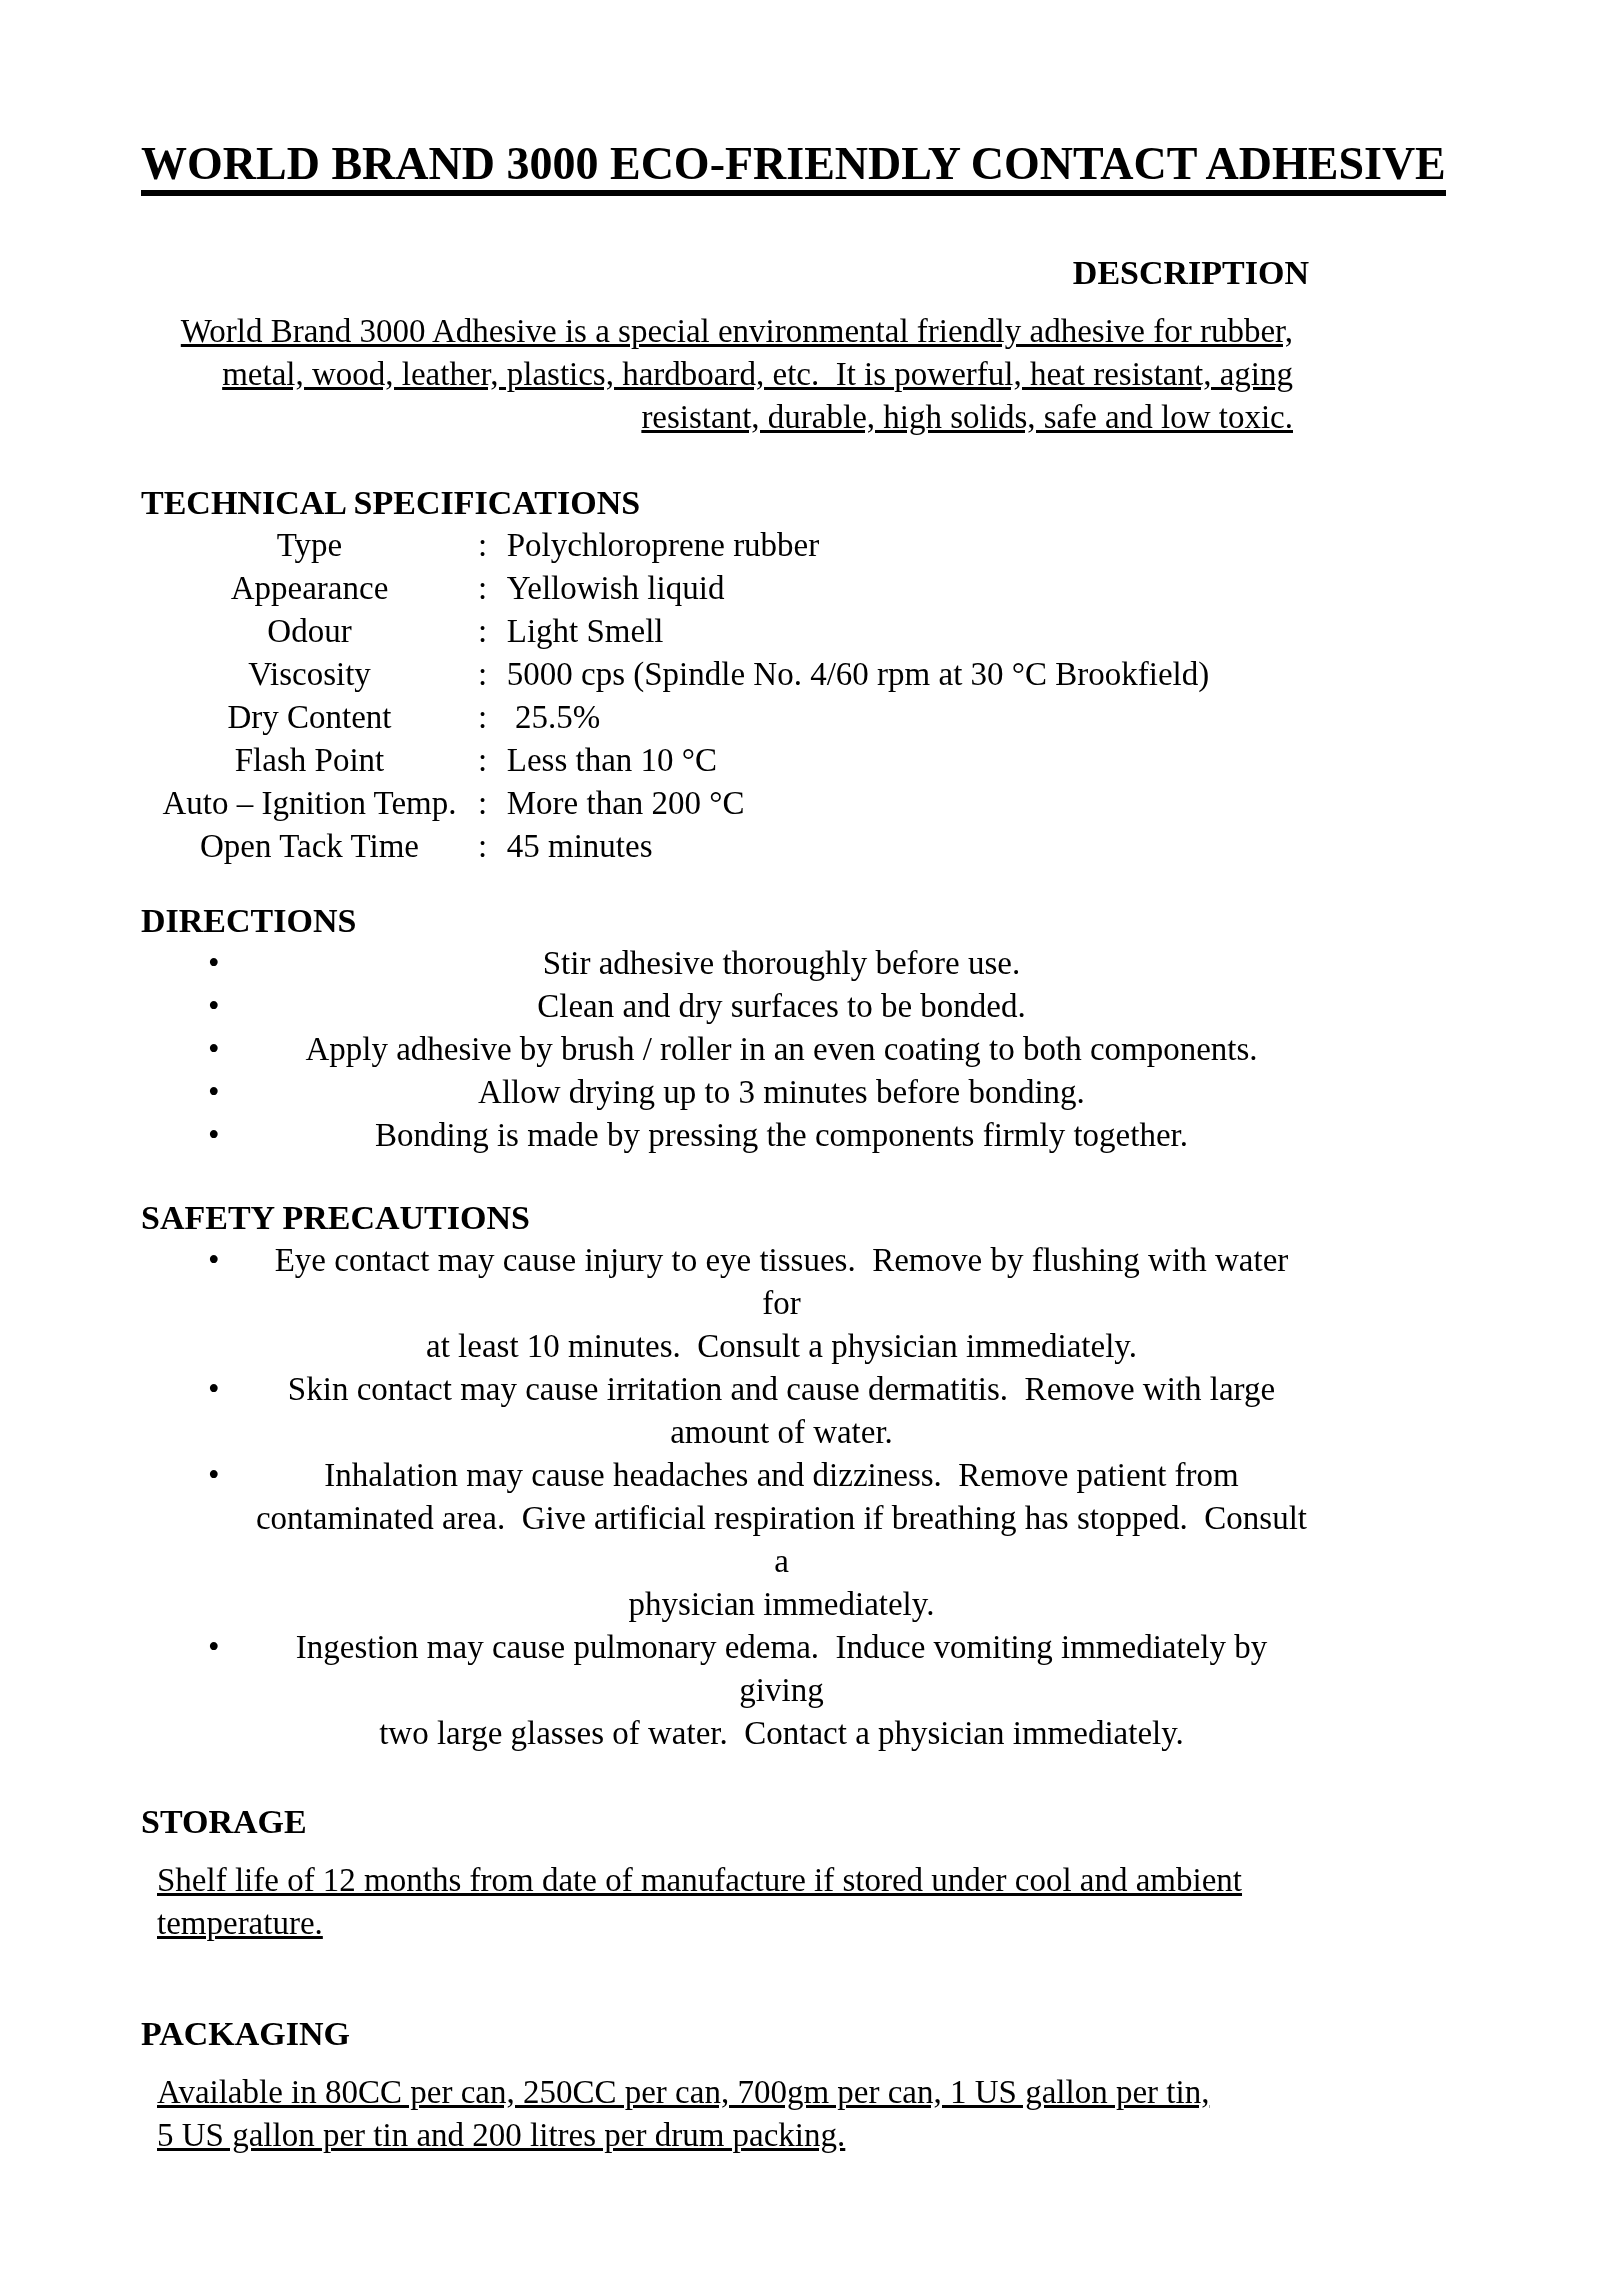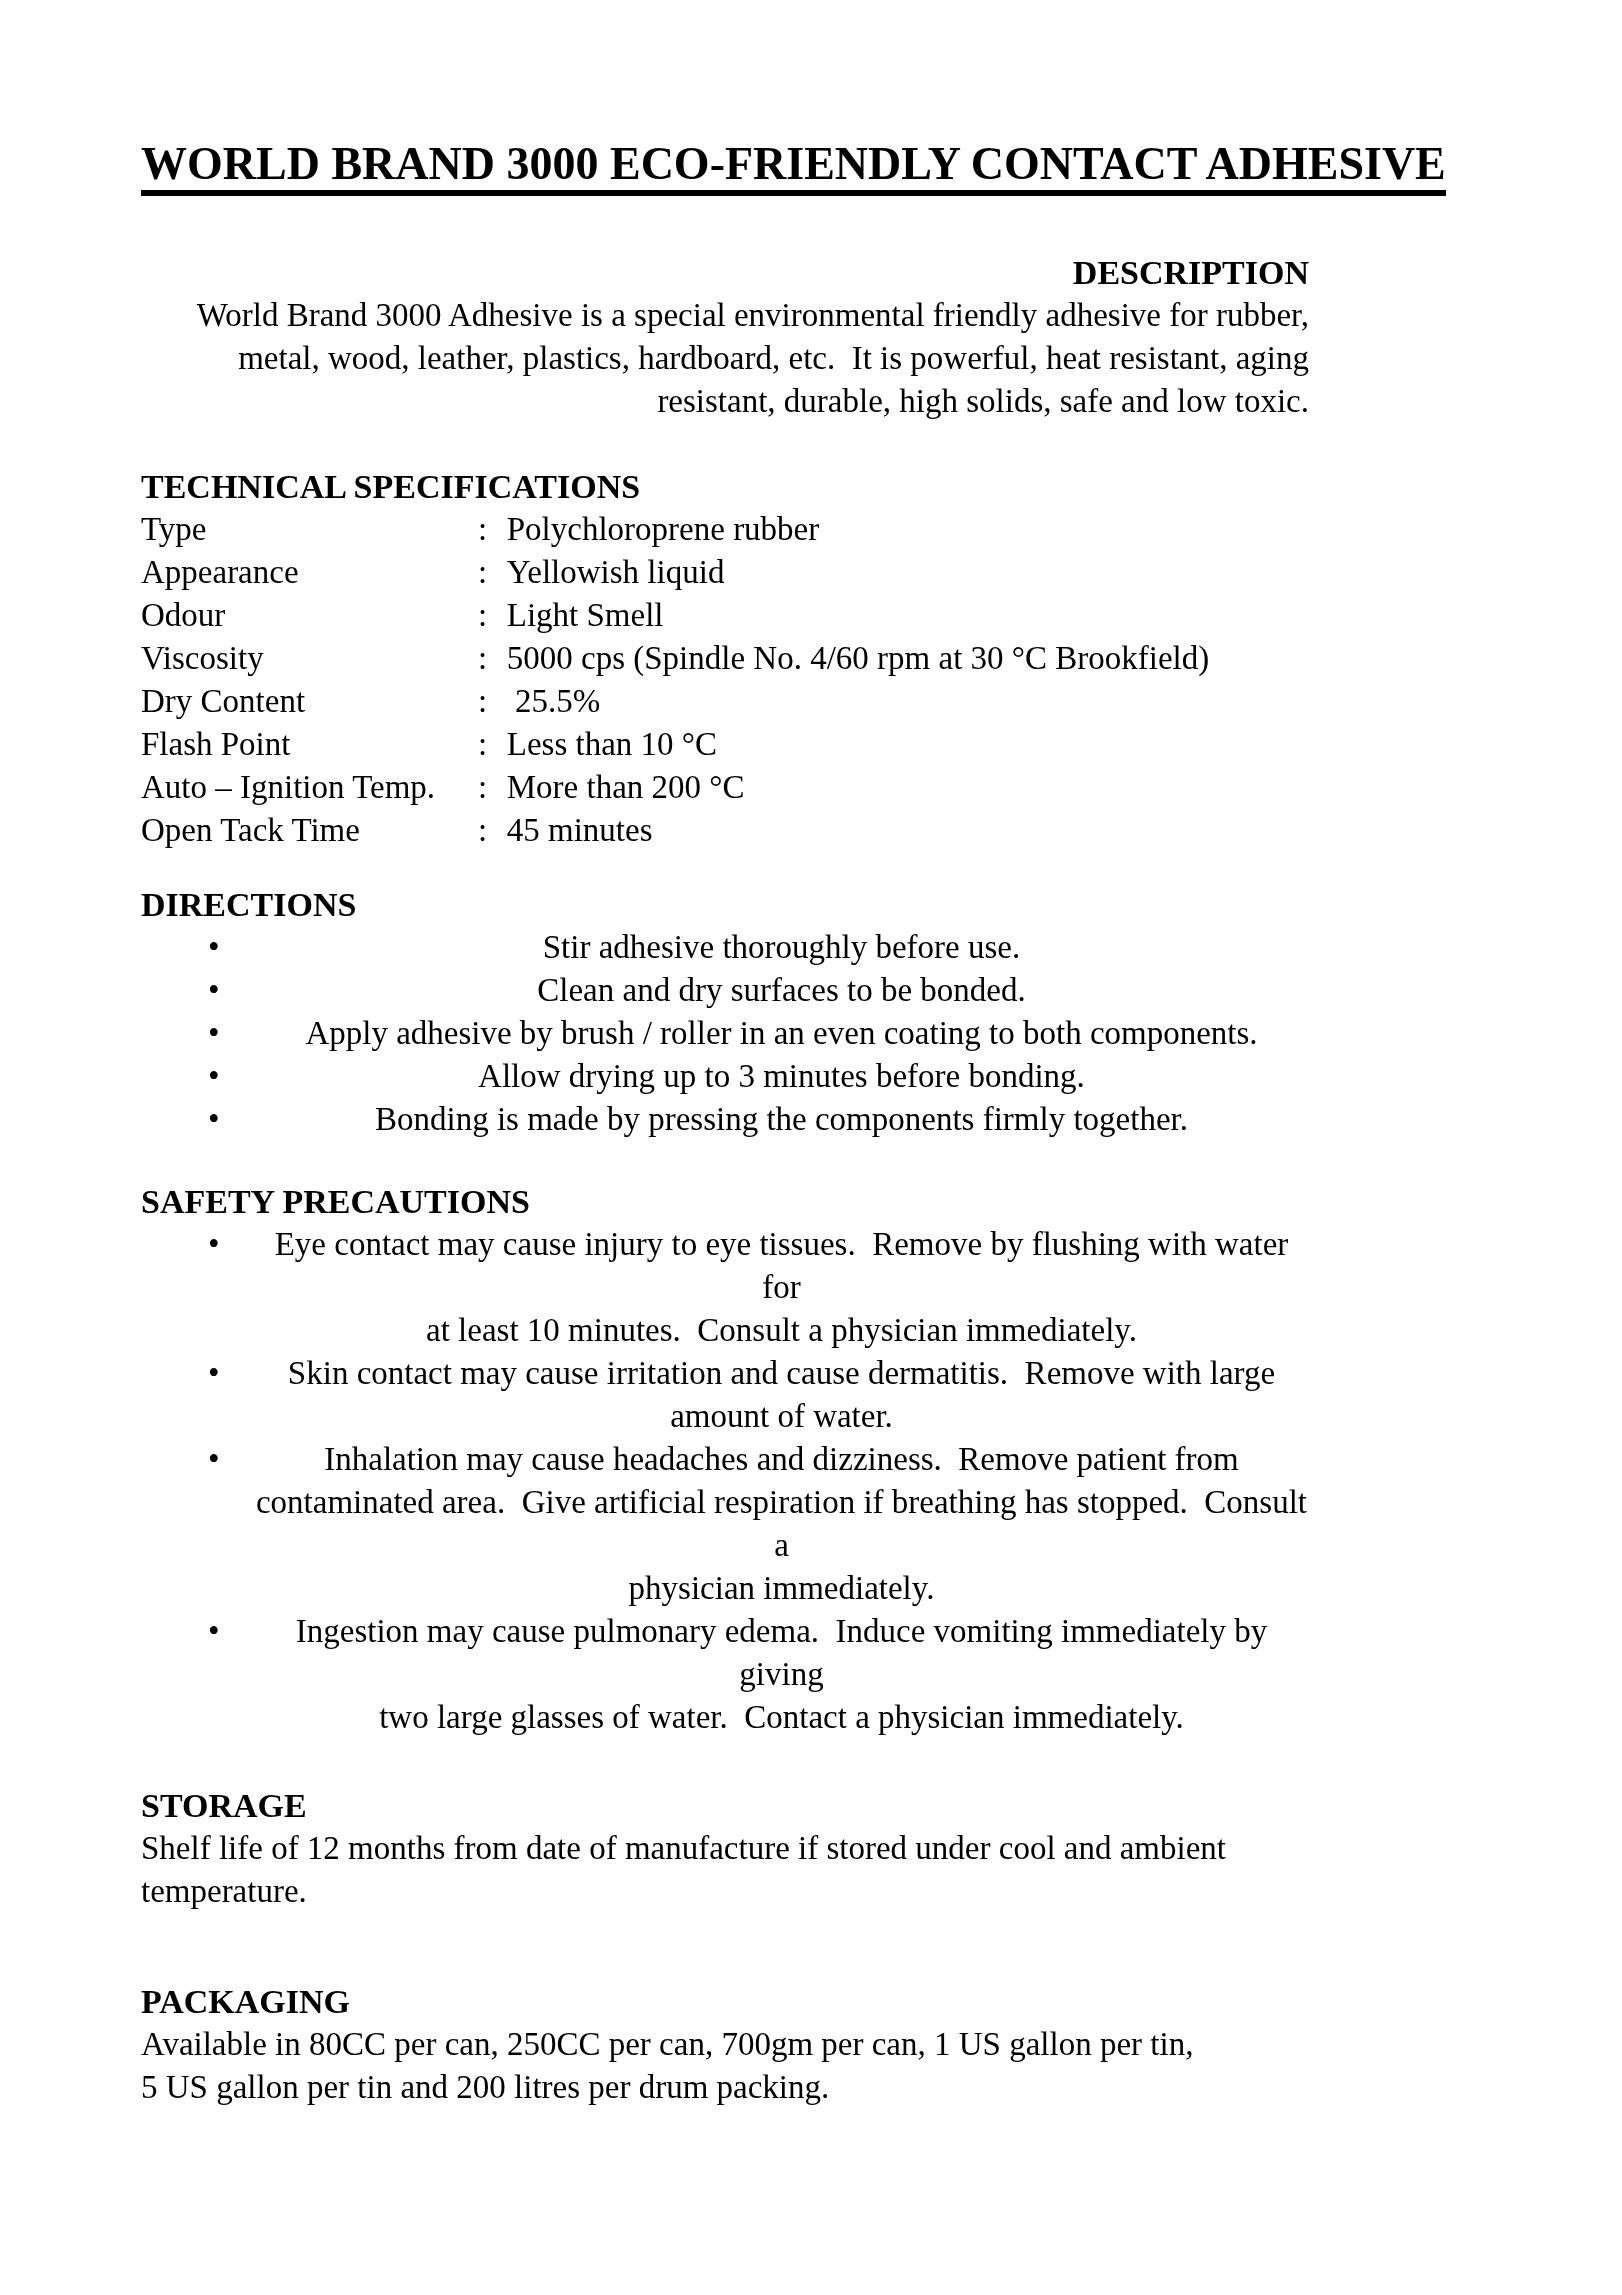--- a/index.html
+++ b/index.html
@@ -30,37 +30,38 @@
     white-space: nowrap;
   }
   .section { margin: 0; }
   .sec-heading {
     margin: 0;
     font-size: 34px;
     font-weight: bold;
     line-height: 43px;
   }
   .body-text {
-    margin: 0;
+    margin: 16px;
     font-size: 33px;
     line-height: 43px;
     white-space: pre-wrap;
+    text-decoration: underline;
   }
   
   .sec-description { margin-top: 55px; text-align: right; }
   .sec-technical   { margin-top: 42px; }
   .sec-directions  { margin-top: 31px; }
   .sec-safety      { margin-top: 39px; }
   .sec-storage     { margin-top: 45px; }
   .sec-packaging   { margin-top: 67px; }
   .doc-footer      { margin-top: 54px; }
 
   
   .spec-table { font-size: 33px; line-height: 43px; }
-  .spec-row   { display: flex; }
+  .spec-row   { display: flex; text-align: center; }
   .spec-label { flex: none; width: 337px; white-space: pre; }
   .spec-colon { flex: none; }
   .spec-value { padding-left: 19.6px; white-space: pre; }
 
   
   .bullet-list {
     margin: 0;
     padding: 0 0 0 67px;
     list-style: none;
     font-size: 33px;

